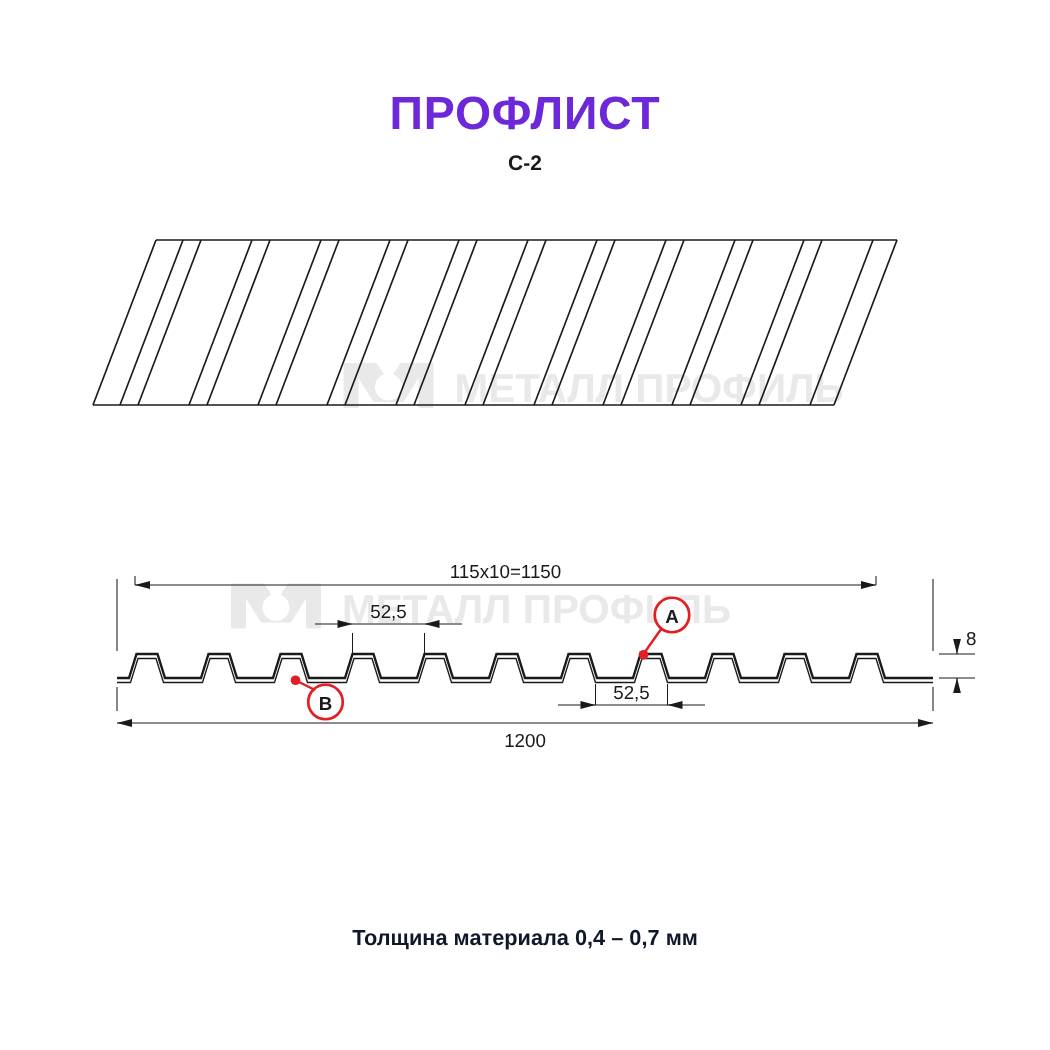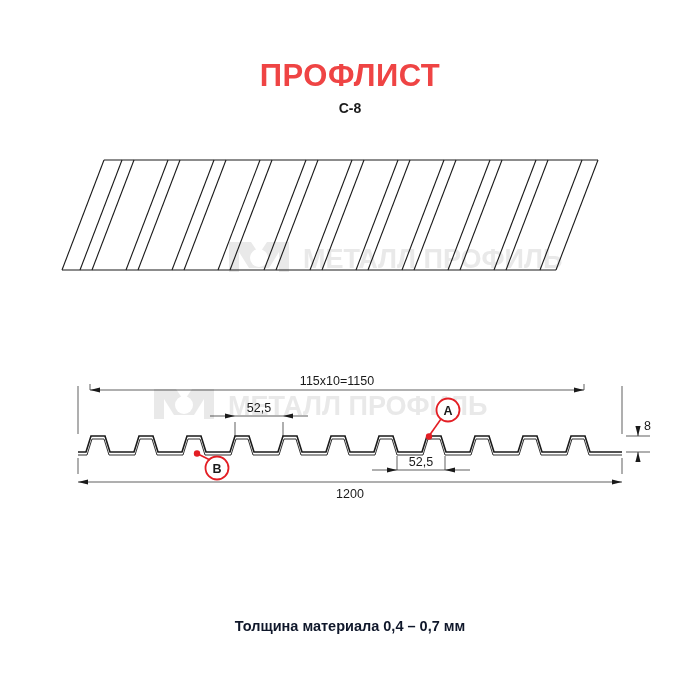--- a/index.html
+++ b/index.html
@@ -22,21 +22,21 @@
   }
   .title {
     position: absolute;
     top: 58px;
     left: 0;
     width: 700px;
     text-align: center;
     font-size: 31px;
     font-weight: bold;
     letter-spacing: 0.5px;
-    color: #ef4444;
+    color: #6d28d9;
   }
   .subtitle {
     position: absolute;
     top: 100px;
     left: 0;
     width: 700px;
     text-align: center;
     font-size: 14px;
     font-weight: bold;
     color: #1a1a1a;
@@ -73,21 +73,21 @@
   .wm2 { top: 375px; left: 150px; }
   svg { display: block; overflow: visible; }
   text { font-family: "Liberation Sans", sans-serif; }
 </style>
 </head>
 <body>
 
 <div class="page">
 
   <div class="title">ПРОФЛИСТ</div>
-  <div class="subtitle">С-8</div>
+  <div class="subtitle">С-2</div>
 
   <div class="wm wm1">
     <svg width="300" height="62" viewBox="0 0 300 62">
       <g fill="#e9e9e9" stroke="none">
         <path d="M4 44 L4 14 L26 14 L34 26 L42 14 L64 14 L64 44 L54 44 L54 24 L44 40 L24 40 L14 24 L14 44 Z"></path>
         <circle cx="34" cy="30" r="9" fill="#ffffff"></circle>
       </g>
       <text x="78" y="40" font-size="27" font-weight="bold" fill="#e9e9e9">МЕТАЛЛ ПРОФИЛЬ</text>
     </svg>
   </div>

